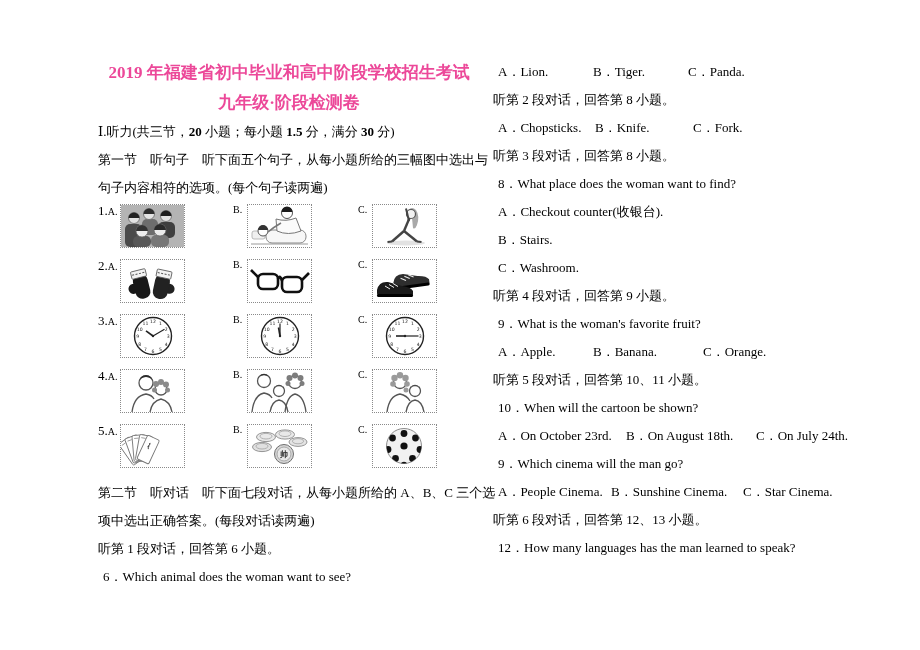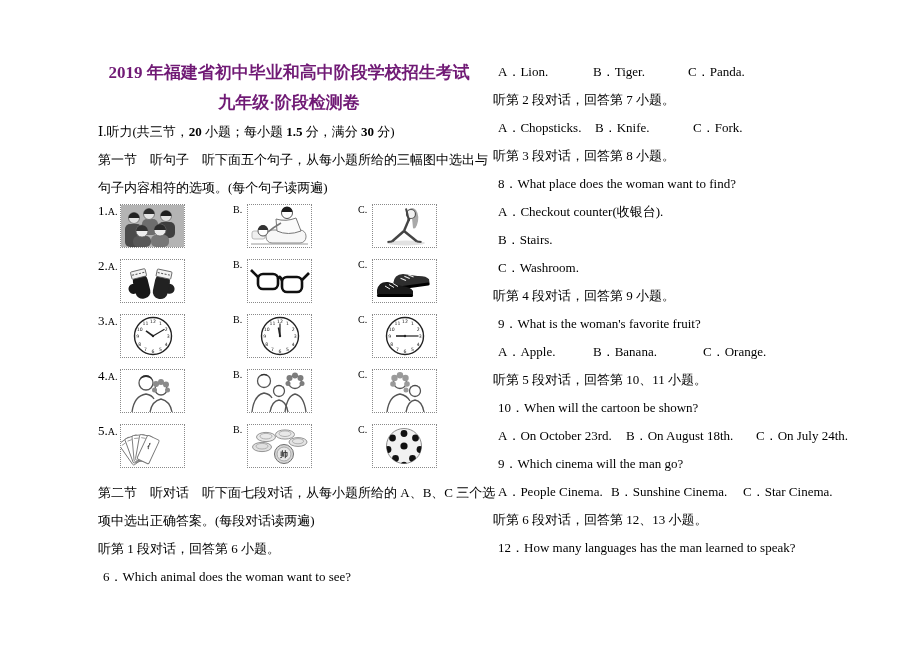--- a/index.html
+++ b/index.html
@@ -1,20 +1,20 @@
 <!DOCTYPE html>
 <html><head>
 <meta charset="utf-8">
 <style>
   html,body{margin:0;padding:0;}
   body{width:920px;height:650px;background:#ffffff;font-family:"Liberation Serif","DejaVu Serif",serif;color:#000;}
   .doc{position:relative;width:920px;height:650px;background:#fff;overflow:hidden;}
   .left-col{position:absolute;left:98px;top:58px;width:382px;}
   .right-col{position:absolute;left:493px;top:58px;width:400px;}
-  .title{height:30px;line-height:30px;text-align:center;font-weight:bold;font-size:17px;color:#701a75;white-space:nowrap;}
+  .title{height:30px;line-height:30px;text-align:center;font-weight:bold;font-size:17px;color:#ec4899;white-space:nowrap;}
   .ln{height:28px;line-height:28px;font-size:13px;white-space:nowrap;}
   .ind{padding-left:5px;}
   .b{font-weight:bold;}
   .img-row{display:flex;align-items:flex-start;height:44px;margin-bottom:11px;}
   .rows-wrap{margin-top:2px;}
   .item-label{width:22px;font-size:13px;line-height:13px;white-space:nowrap;}
   .item-label .ilet{font-size:10px;}
   .opt-letter{width:14px;font-size:10px;line-height:12px;}
   .gapB{margin-left:48px;}
   .gapC{margin-left:46px;}
@@ -351,21 +351,21 @@
     <div class="ln">听第 1 段对话，回答第 6 小题。</div>
     <div class="ln ind">6．Which animal does the woman want to see?</div>
   </div>
 
   <div class="right-col">
     <div class="ln opts ind">
       <span style="width:95px">A．Lion.</span>
       <span style="width:95px">B．Tiger.</span>
       <span>C．Panda.</span>
     </div>
-    <div class="ln">听第 2 段对话，回答第 7 小题。</div>
+    <div class="ln">听第 2 段对话，回答第 8 小题。</div>
     <div class="ln opts ind">
       <span style="width:97px">A．Chopsticks.</span>
       <span style="width:98px">B．Knife.</span>
       <span>C．Fork.</span>
     </div>
     <div class="ln">听第 3 段对话，回答第 8 小题。</div>
     <div class="ln ind">8．What place does the woman want to find?</div>
     <div class="ln ind">A．Checkout counter(收银台).</div>
     <div class="ln ind">B．Stairs.</div>
     <div class="ln ind">C．Washroom.</div>

